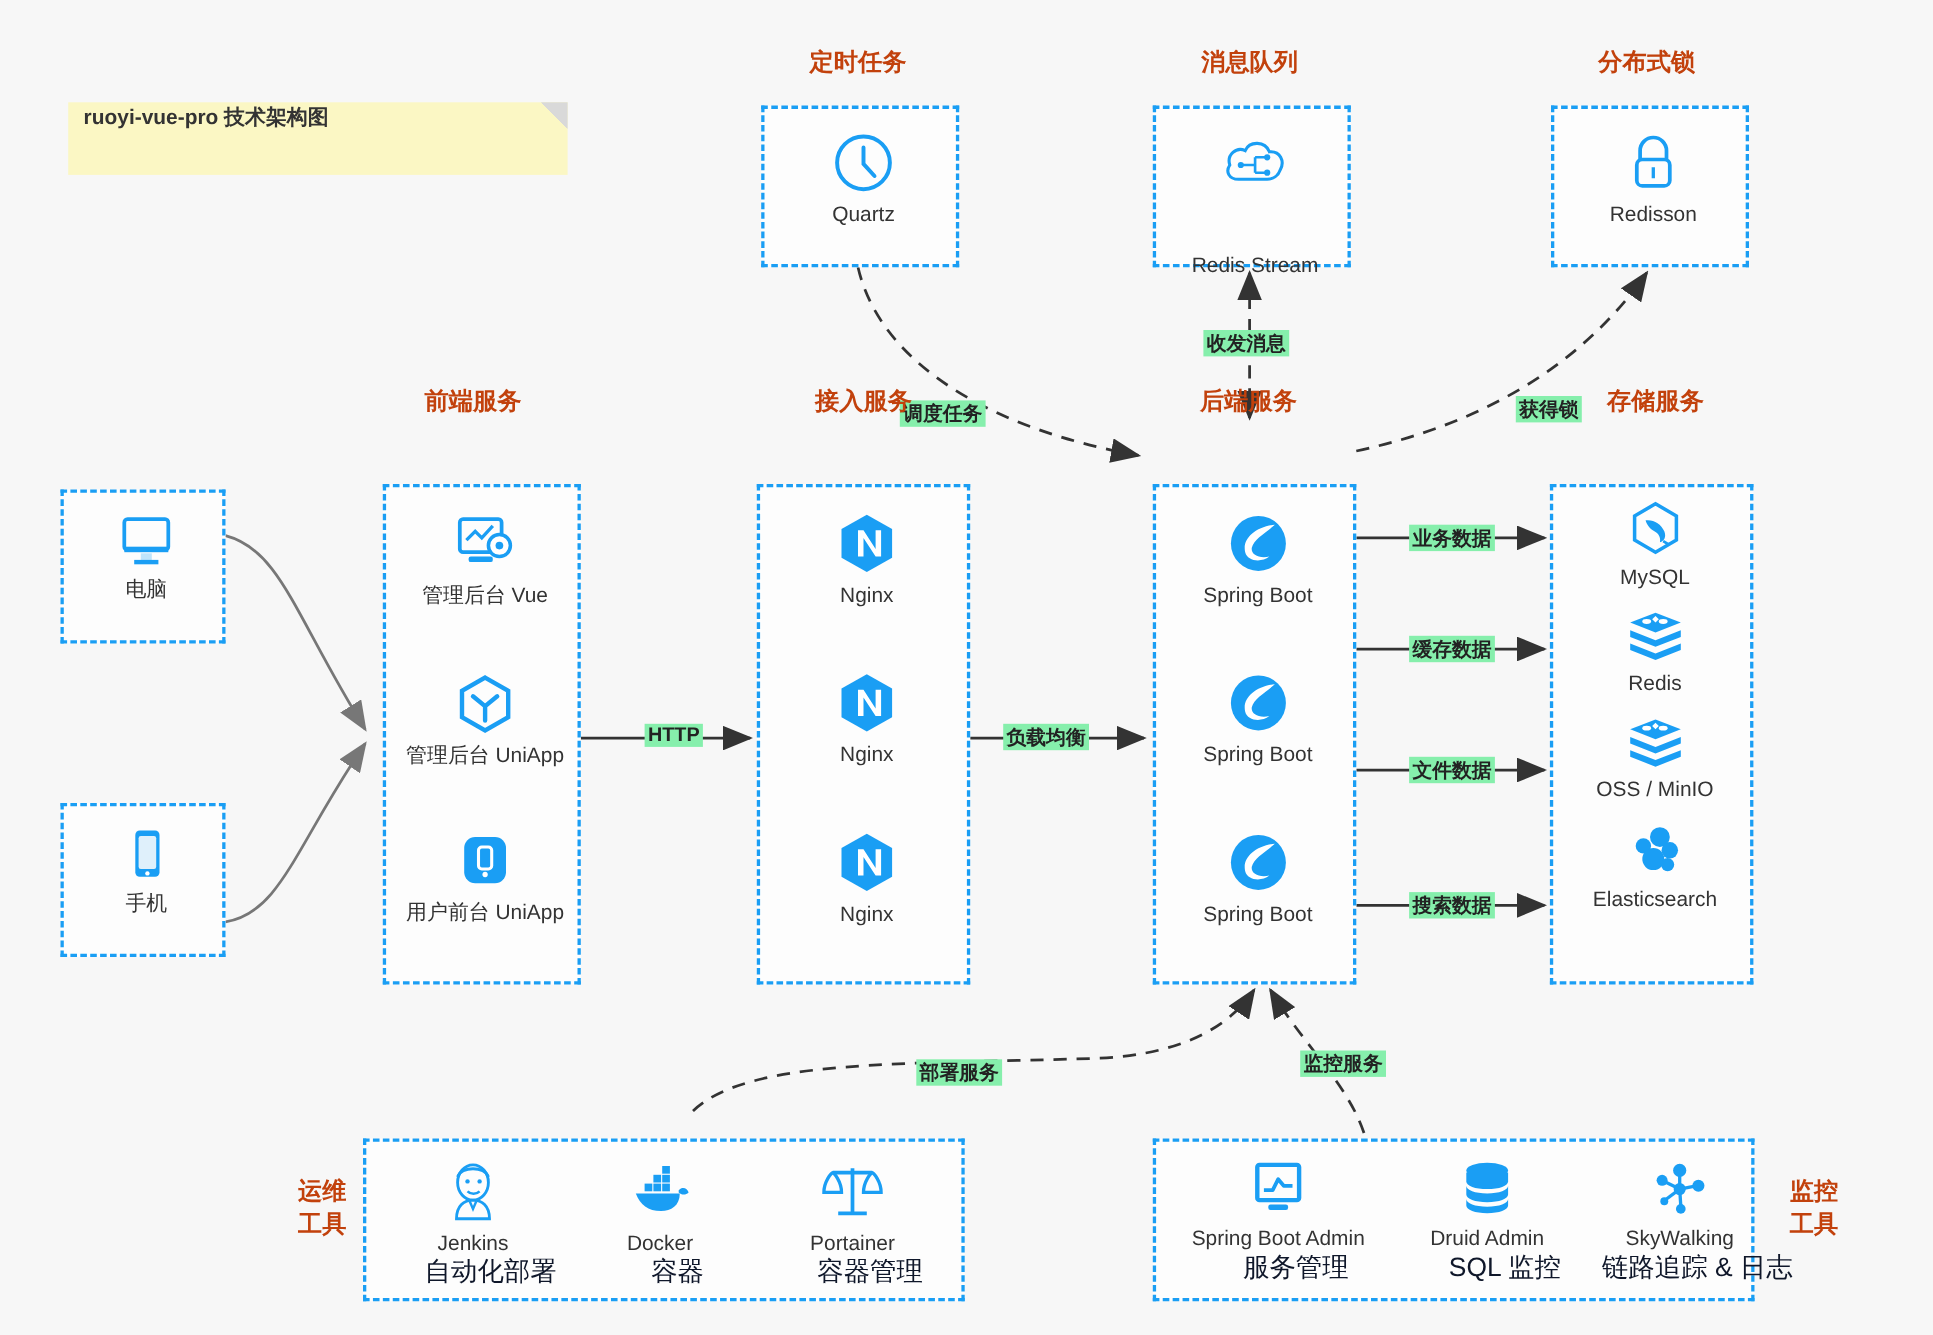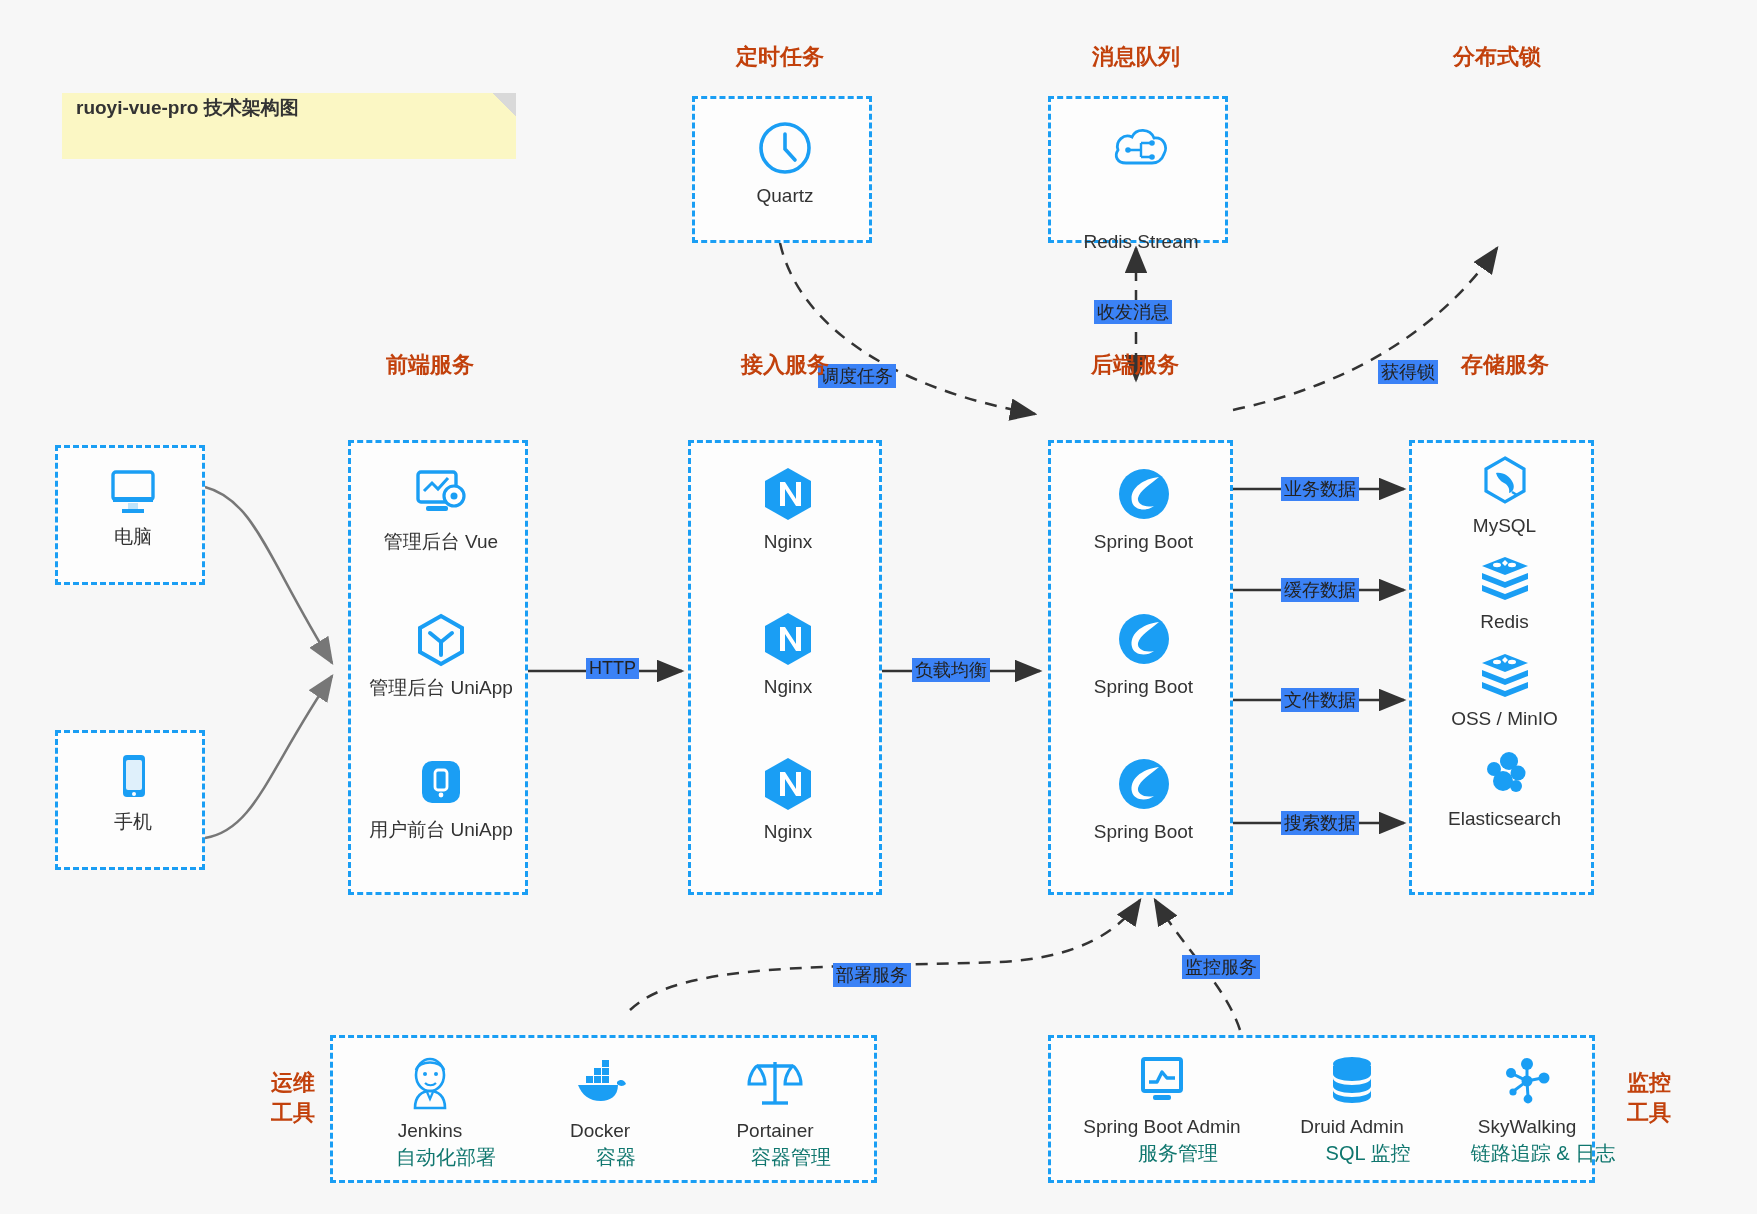--- a/index.html
+++ b/index.html
@@ -47,28 +47,28 @@
   
   .node{
     position:absolute;
     display:flex;flex-direction:column;align-items:center;justify-content:flex-start;
     text-align:center;
   }
   .node .cap{
     font-size:19px;color:#333;margin-top:6px;white-space:nowrap;line-height:26px;
   }
   .node .cap2{
-    font-size:20px;color:#0f766e;white-space:nowrap;line-height:26px;margin-left:32px;
+    font-size:24px;color:#0f172a;white-space:nowrap;line-height:26px;margin-left:32px;
   }
   .ic{display:block;}
 
   
   .elabel{
     position:absolute;font-size:18px;color:#222;white-space:nowrap;
-    background:#3b82f6;padding:0 3px;
+    background:#86efac;padding:0 3px;font-weight:bold;
   }
   svg.wires{position:absolute;left:0;top:0;width:1757px;height:1214px;overflow:visible;pointer-events:none;}
 </style>
 </head>
 <body>
 
 <div id="stage">
 
   <div class="note">
     <div class="corner"></div>
@@ -142,20 +142,30 @@
         <path d="M20 31 L31 31 M31 24 L31 38 M31 24 L40 24 M31 38 L40 38" stroke="#1a9ef4" stroke-width="2.4" fill="none"></path>
         <circle cx="18" cy="31" r="2.8" fill="#1a9ef4"></circle>
         <circle cx="42" cy="24" r="2.8" fill="#1a9ef4"></circle>
         <circle cx="42" cy="38" r="2.8" fill="#1a9ef4"></circle>
       </svg>
       <div class="cap">Redis Stream</div>
     </div>
   </div>
 
   <div class="gtitle" style="left:1407px;top:42px;width:180px;">分布式锁</div>
+  <div class="gbox" style="left:1410px;top:96px;width:180px;height:147px;">
+    <div class="node" style="left:0;top:20px;width:180px;">
+      <svg class="ic" width="56" height="58" viewBox="0 0 56 58">
+        <path d="M16 26 L16 18 A12 12 0 0 1 40 18 L40 26" fill="none" stroke="#1a9ef4" stroke-width="3.4"></path>
+        <rect x="13" y="26" width="30" height="24" rx="5" fill="none" stroke="#1a9ef4" stroke-width="3.4"></rect>
+        <line x1="28" y1="33" x2="28" y2="43" stroke="#1a9ef4" stroke-width="3"></line>
+      </svg>
+      <div class="cap">Redisson</div>
+    </div>
+  </div>
 
   <div class="gbox" style="left:55px;top:445px;width:150px;height:140px;">
     <div class="node" style="left:0;top:18px;width:150px;">
       <svg class="ic" width="56" height="52" viewBox="0 0 56 52">
         <rect x="8" y="6" width="40" height="28" rx="3" fill="none" stroke="#1a9ef4" stroke-width="3.4"></rect>
         <rect x="8" y="31" width="40" height="5" fill="#1a9ef4"></rect>
         <rect x="23" y="37" width="10" height="7" fill="#bfe4fb"></rect>
         <rect x="17" y="43" width="22" height="4" fill="#1a9ef4"></rect>
       </svg>
       <div class="cap">电脑</div>

